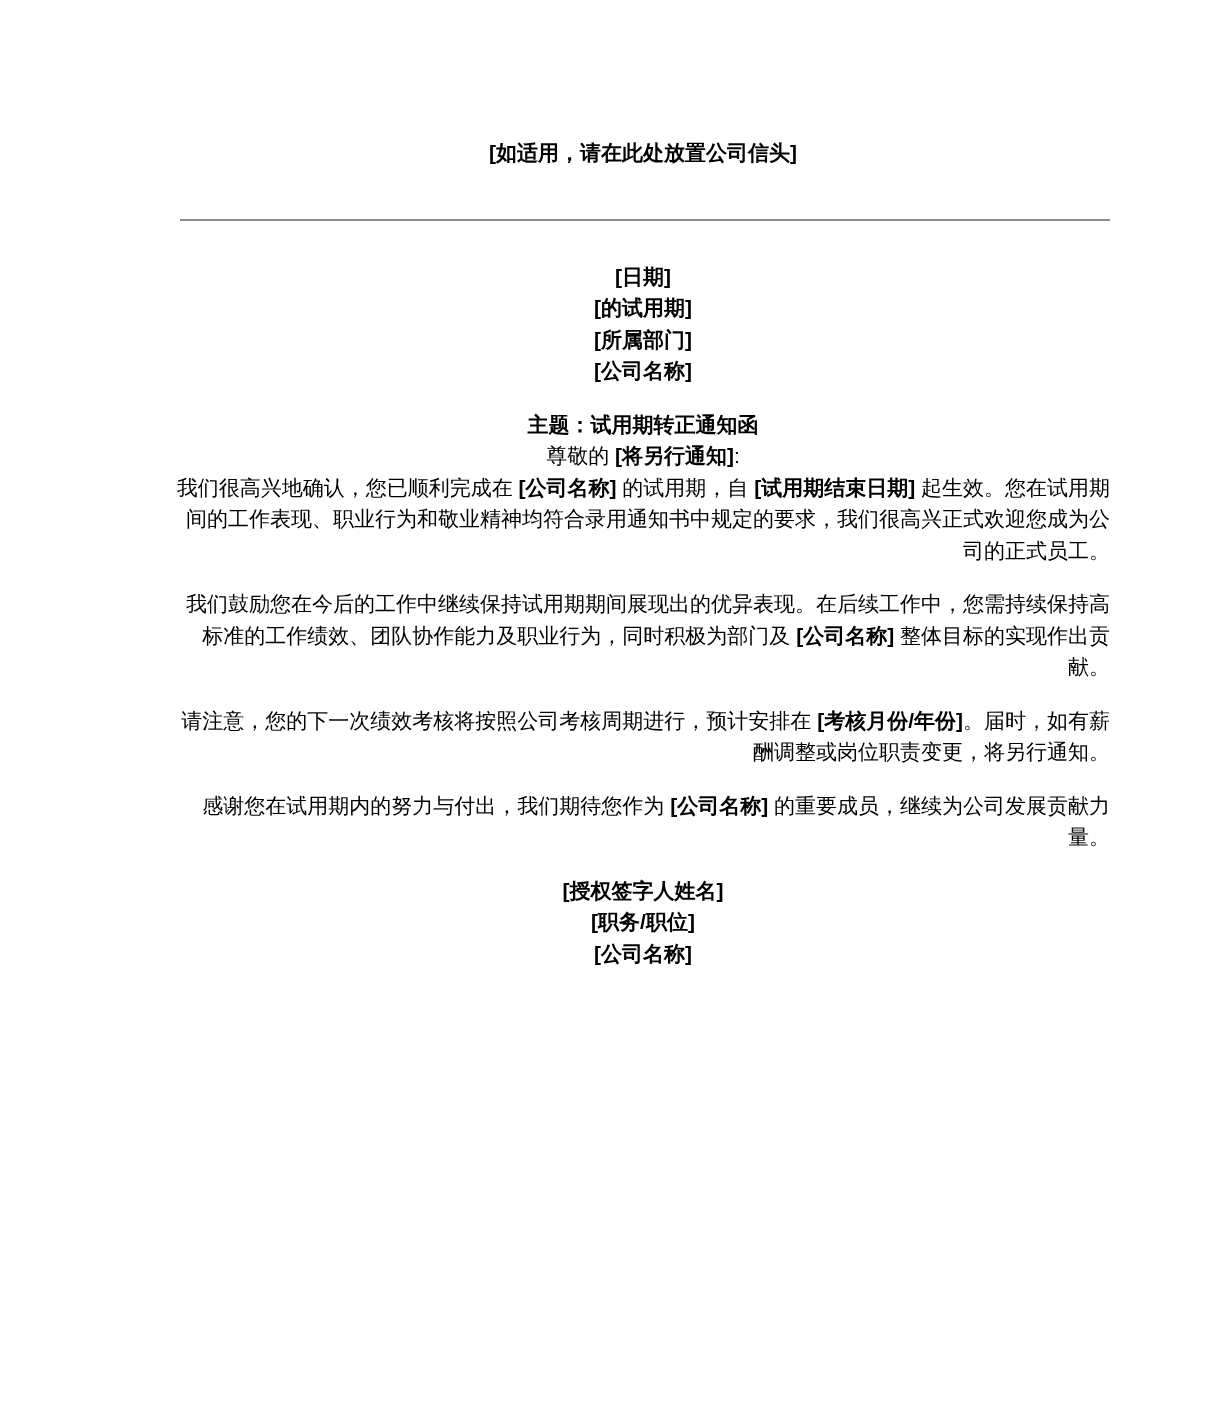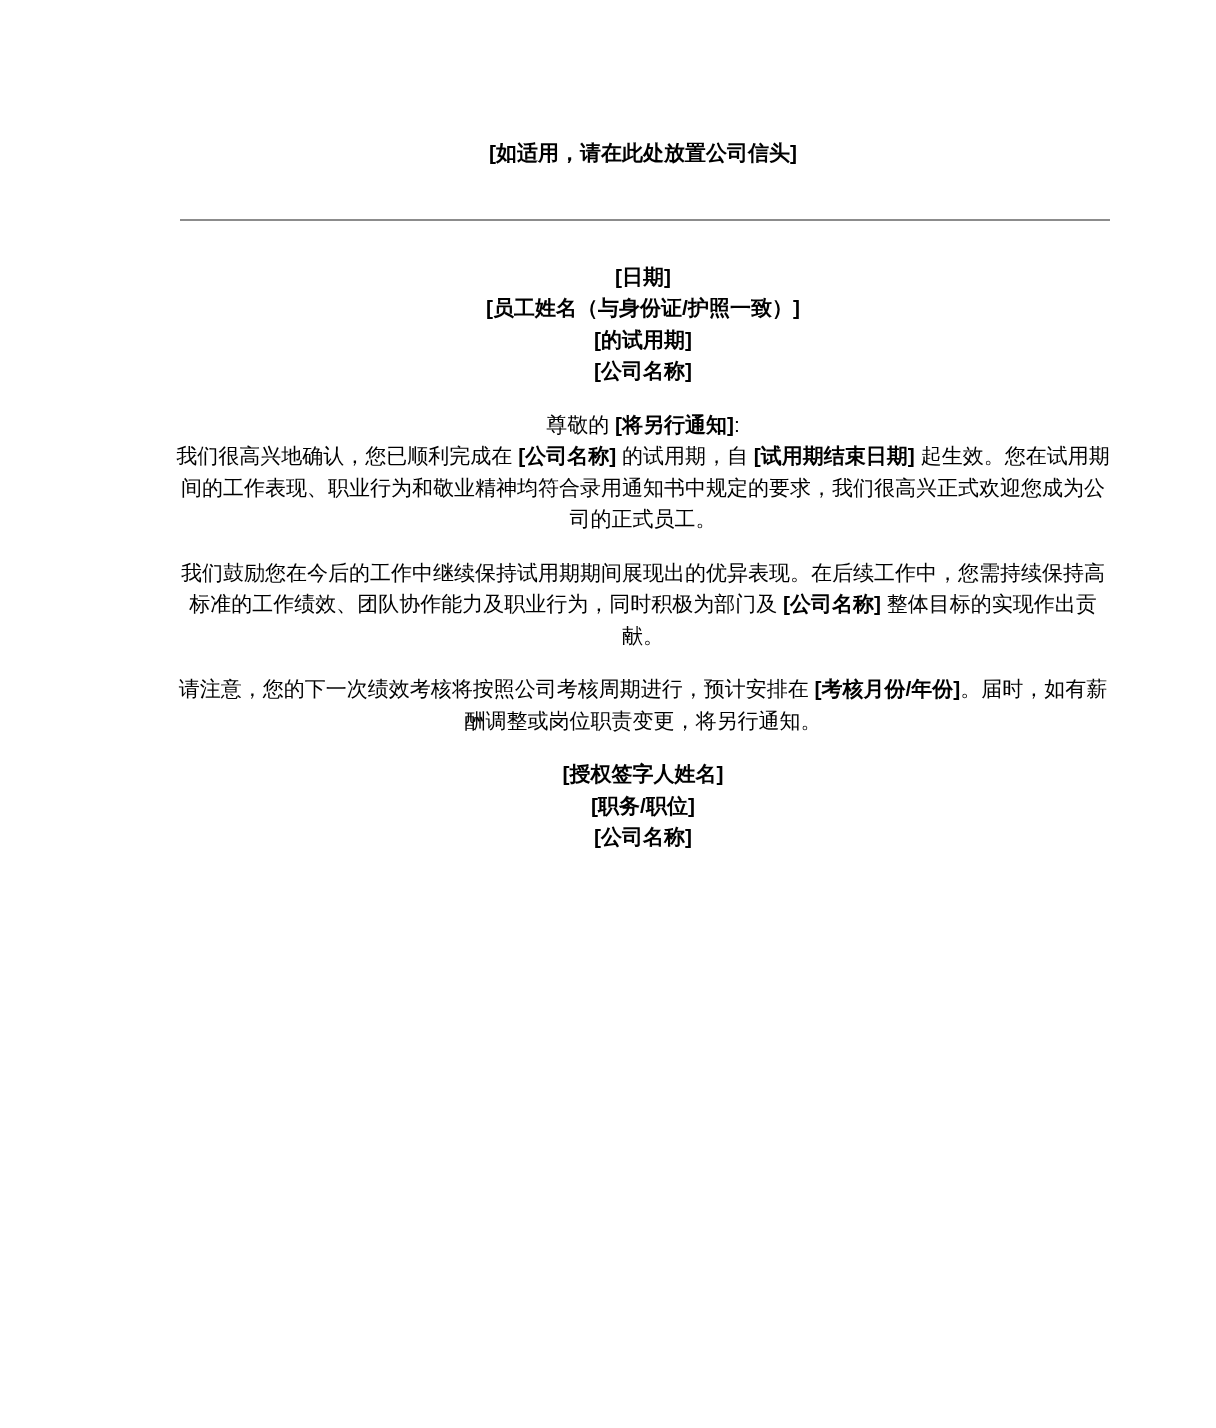--- a/index.html
+++ b/index.html
@@ -36,49 +36,51 @@
     text-align: center;
   }
   .blk-gap {
     margin-bottom: 22px;
   }
   .bold {
     font-weight: 700;
   }
   .para {
     margin: 0 0 22px 0;
-    text-align: center;
+    text-align: right;
   }
   strong {
     font-weight: 700;
   }
 </style>
 </head>
 <body>
 
 <div class="page" style="background: rgb(255, 255, 255); color: rgb(0, 0, 0);">
 
   <p class="letterhead blk-gap">[如适用，请在此处放置公司信头]</p>
 
   <hr class="divider" style="border-top-color: rgb(140, 140, 140);">
 
   <p class="line bold blk-gap">[日期]</p>
 
   <div class="block blk-gap">
-    <p class="bold">[员工姓名（与身份证/护照一致）]</p>
     <p class="bold">[的试用期]</p>
+    <p class="bold">[所属部门]</p>
     <p class="bold">[公司名称]</p>
   </div>
 
+  <p class="line bold blk-gap">主题：试用期转正通知函</p>
 
   <p class="line blk-gap"><span>尊敬的 </span><strong>[将另行通知]</strong><span>:</span></p>
 
   <p class="para"><span>我们很高兴地确认，您已顺利完成在 </span><strong>[公司名称]</strong><span> 的试用期，自 </span><strong>[试用期结束日期]</strong><span> 起生效。您在试用期间的工作表现、职业行为和敬业精神均符合录用通知书中规定的要求，我们很高兴正式欢迎您成为公司的正式员工。</span></p>
   <p class="para"><span>我们鼓励您在今后的工作中继续保持试用期期间展现出的优异表现。在后续工作中，您需持续保持高标准的工作绩效、团队协作能力及职业行为，同时积极为部门及 </span><strong>[公司名称]</strong><span> 整体目标的实现作出贡献。</span></p>
   <p class="para"><span>请注意，您的下一次绩效考核将按照公司考核周期进行，预计安排在 </span><strong>[考核月份/年份]</strong><span>。届时，如有薪酬调整或岗位职责变更，将另行通知。</span></p>
+  <p class="para"><span>感谢您在试用期内的努力与付出，我们期待您作为 </span><strong>[公司名称]</strong><span> 的重要成员，继续为公司发展贡献力量。</span></p>
 
 
   <div class="block">
     <p class="bold">[授权签字人姓名]</p>
     <p class="bold">[职务/职位]</p>
     <p class="bold">[公司名称]</p>
   </div>
 
 </div>
 

